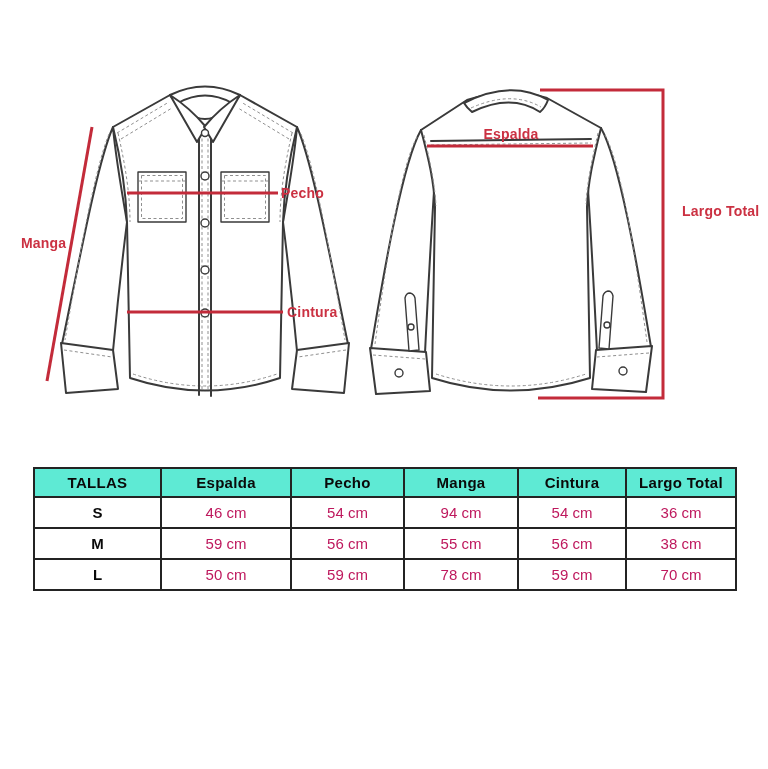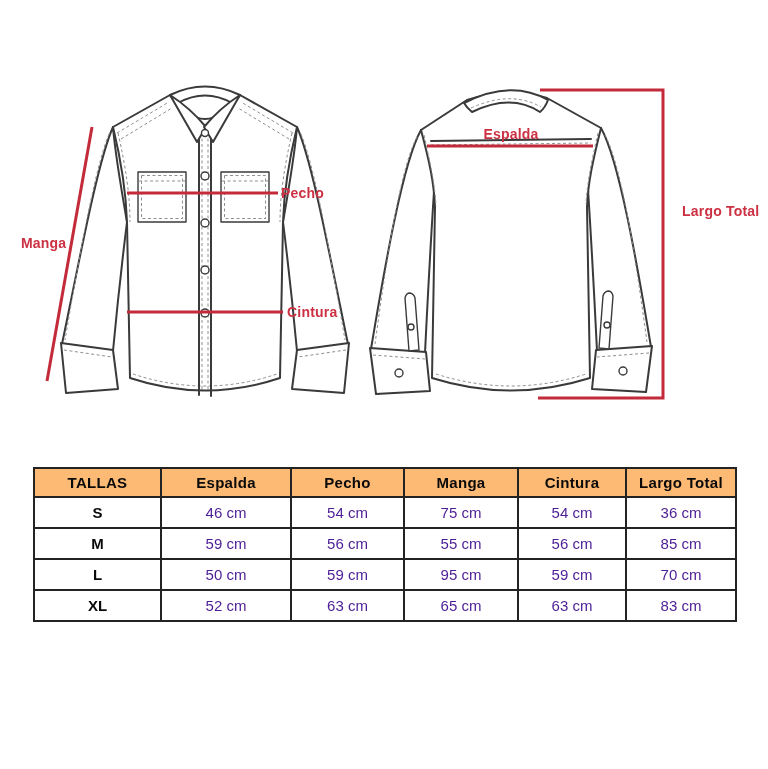--- a/index.html
+++ b/index.html
@@ -17,22 +17,22 @@
   .line    { fill:none; stroke:#3a3a3a; stroke-width:2; stroke-linecap:round; }
   .stitch  { fill:none; stroke:#8f8f8f; stroke-width:1; stroke-dasharray:3 2.5; }
   .btn     { fill:#ffffff; stroke:#3a3a3a; stroke-width:1.4; }
   .red     { fill:none; stroke:#c32b3a; stroke-width:3; stroke-linecap:butt; }
   .red-label { fill:#cb3142; font-size:14px; font-weight:bold; letter-spacing:0.2px; }
 
   
   .table-wrap { margin:7px 0 0 33px; width:702px; }
   table { border-collapse:collapse; width:702px; table-layout:fixed; }
   th, td { border:2px solid #232323; text-align:center; vertical-align:middle; padding:0; }
-  th { background:#fdba74; height:27px; font-size:15px; font-weight:bold; color:#0a0a0a; letter-spacing:0.3px;margin-top:26px; }
-  td { height:29px; font-size:15px; color:#4c1d95; background:#ffffff; }
+  th { background:#5eead4; height:27px; font-size:15px; font-weight:bold; color:#0a0a0a; letter-spacing:0.3px;margin-top:26px; }
+  td { height:29px; font-size:15px; color:#be185d; background:#ffffff; }
   td.size { font-weight:bold; color:#0a0a0a; }
 </style>
 </head>
 <body>
 
 <div class="diagram">
   <svg width="768" height="460" viewBox="0 0 768 460">
 
     <g>
 
@@ -145,43 +145,35 @@
         <th>Manga</th>
         <th>Cintura</th>
         <th>Largo Total</th>
       </tr>
     </thead>
     <tbody>
       <tr>
         <td class="size">S</td>
         <td>46 cm</td>
         <td>54 cm</td>
-        <td>75 cm</td>
+        <td>94 cm</td>
         <td>54 cm</td>
         <td>36 cm</td>
       </tr>
       <tr>
         <td class="size">M</td>
         <td>59 cm</td>
         <td>56 cm</td>
         <td>55 cm</td>
         <td>56 cm</td>
-        <td>85 cm</td>
+        <td>38 cm</td>
       </tr>
       <tr>
         <td class="size">L</td>
         <td>50 cm</td>
         <td>59 cm</td>
-        <td>95 cm</td>
+        <td>78 cm</td>
         <td>59 cm</td>
         <td>70 cm</td>
-      </tr>
-      <tr>
-        <td class="size">XL</td>
-        <td>52 cm</td>
-        <td>63 cm</td>
-        <td>65 cm</td>
-        <td>63 cm</td>
-        <td>83 cm</td>
       </tr>
     </tbody>
   </table>
 </div>
 
 </body></html>

